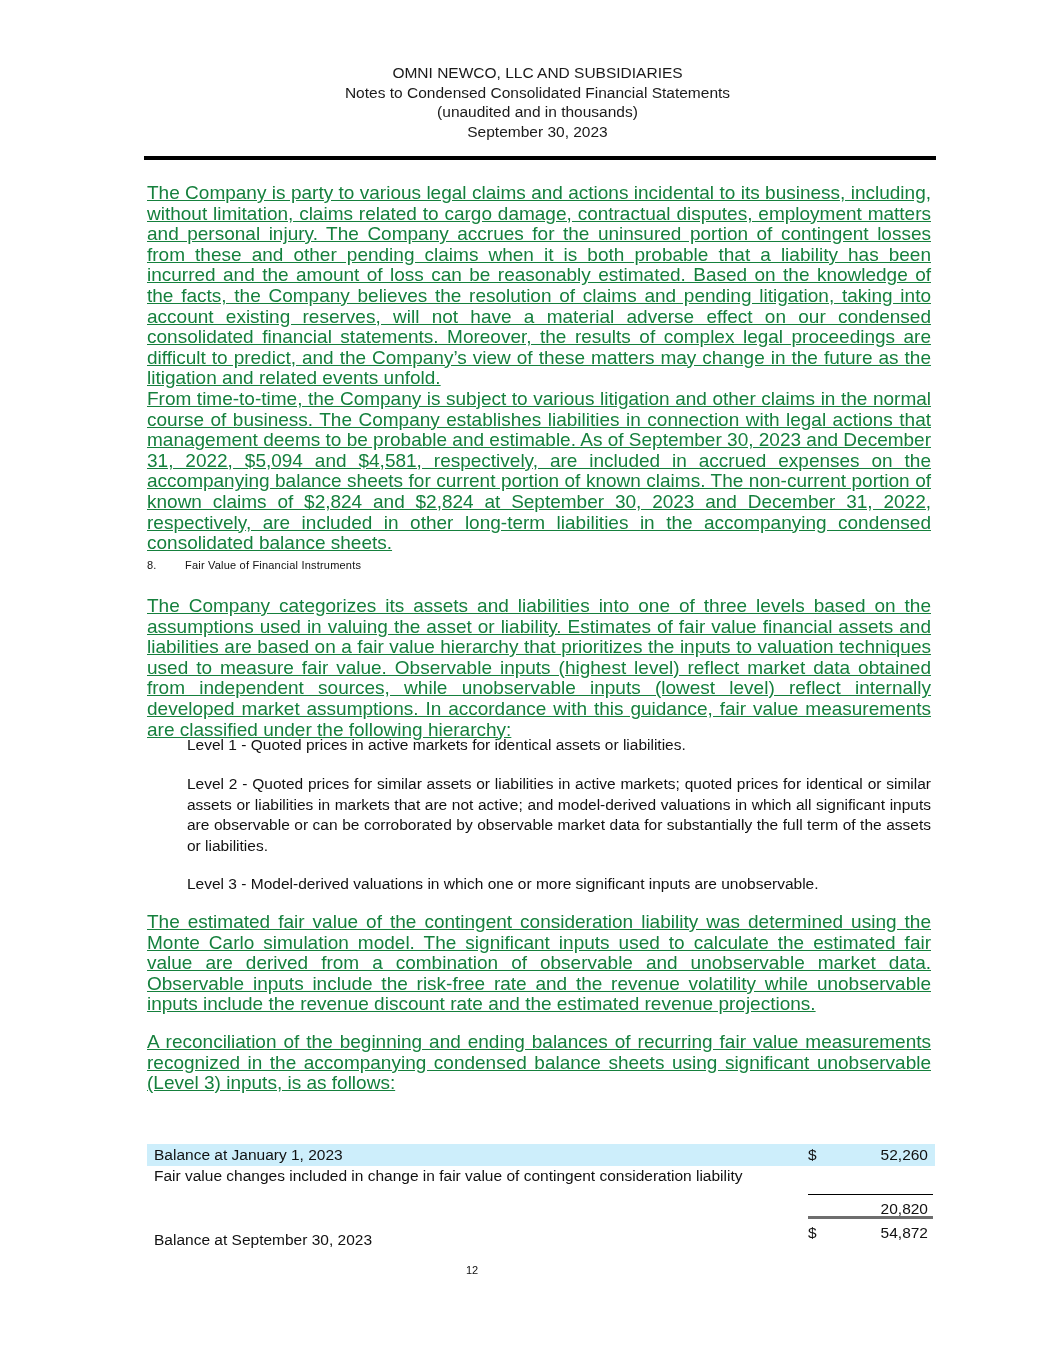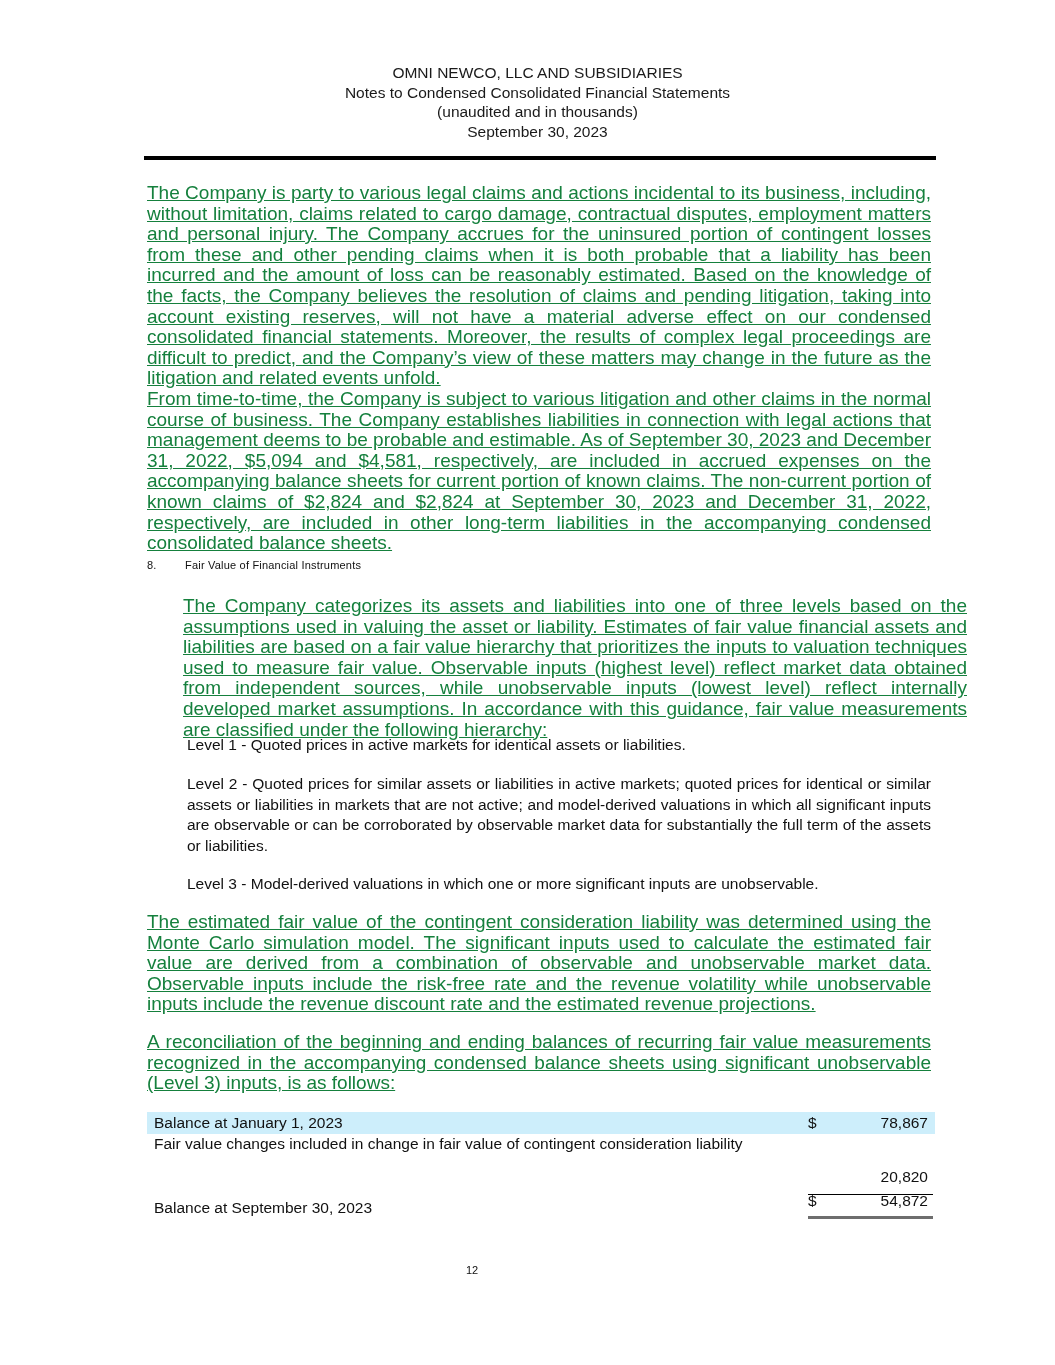--- a/index.html
+++ b/index.html
@@ -5,30 +5,30 @@
     html, body { margin: 0; padding: 0; background: #ffffff; }
     body { width: 1055px; height: 1365px; position: relative; overflow: hidden; }
     .page { position: absolute; left: 0; top: 0; width: 1055px; height: 1365px; background: #fff; color: #111; font-family: "Liberation Sans", sans-serif; }
     .header { position: absolute; left: 0; top: 63px; width: 1075px; text-align: center; font-size: 15.5px; line-height: 19.5px; color: #1a1a1a; }
     .header-rule { position: absolute; left: 144px; top: 156px; width: 792px; height: 4px; background: #000; }
     .body-text { position: absolute; left: 147px; width: 784px; font-size: 19px; line-height: 20.6px; text-align: justify; color: #15803d; text-decoration: underline; }
     .p1 { top: 183px; }
     .p2 { top: 389px; }
     .heading { position: absolute; left: 147px; top: 555px; font-size: 11px; line-height: 20px; letter-spacing: 0.2px; }
     .heading .num { display: inline-block; width: 38px; }
-    .p3 { top: 596px; margin-left: 36px; }
+    .p3 { top: 596px; }
     .lvl { position: absolute; left: 187px; width: 744px; font-size: 15.5px; line-height: 20.6px; text-align: justify; }
     .l1 { top: 735px; }
     .l2 { top: 774px; }
     .l3 { top: 874px; }
     .p4 { top: 912px; }
     .p5 { top: 1032px; }
     .recon { position: absolute; left: 147px; top: 1112px; width: 788px; font-size: 15.5px; }
     .row { position: relative; width: 788px; }
-    .row.shaded { background: #cdeefb; }
+    .row.shaded { background: #cdeefb; margin-top: 32px; }
     .row .label { padding-left: 7px; width: 640px; line-height: 20.6px; }
     .row .dollar { position: absolute; left: 661px; bottom: 1px; line-height: 20px; }
     .row .amt { position: absolute; right: 7px; bottom: 1px; line-height: 20px; text-align: right; }
     .r1 { height: 22px; }
     .r1 .label { padding-top: 1px; }
     .r2 { height: 54px; }
     .r3 { height: 22px; }
     .r3 .label { padding-top: 1px; }
     .r4 { height: 24px; }
     .r4 .label { padding-top: 10px; }
@@ -62,21 +62,21 @@
   <div class="lvl l2">Level 2 - Quoted prices for similar assets or liabilities in active markets; quoted prices for identical or similar assets or liabilities in markets that are not active; and model-derived valuations in which all significant inputs are observable or can be corroborated by observable market data for substantially the full term of the assets or liabilities.</div>
   <div class="lvl l3">Level 3 - Model-derived valuations in which one or more significant inputs are unobservable.</div>
 
   <div class="body-text p4">The estimated fair value of the contingent consideration liability was determined using the Monte Carlo simulation model. The significant inputs used to calculate the estimated fair value are derived from a combination of observable and unobservable market data. Observable inputs include the risk-free rate and the revenue volatility while unobservable inputs include the revenue discount rate and the estimated revenue projections.</div>
   <div class="body-text p5">A reconciliation of the beginning and ending balances of recurring fair value measurements recognized in the accompanying condensed balance sheets using significant unobservable (Level 3) inputs, is as follows:</div>
 
   <div class="recon">
     <div class="row r1 shaded" style="background: rgb(205, 238, 251);">
       <div class="label">Balance at January 1, 2023</div>
       <span class="dollar">$</span>
-      <span class="amt">78,867</span>
+      <span class="amt">52,260</span>
     </div>
     <div class="row r2">
       <div class="label">Fair value changes included in change in fair value of contingent consideration liability</div>
       <span class="dollar"></span>
       <span class="amt">20,820</span>
     </div>
     <div class="row r4">
       <div class="label">Balance at September 30, 2023</div>
       <span class="dollar">$</span>
       <span class="amt">54,872</span>

